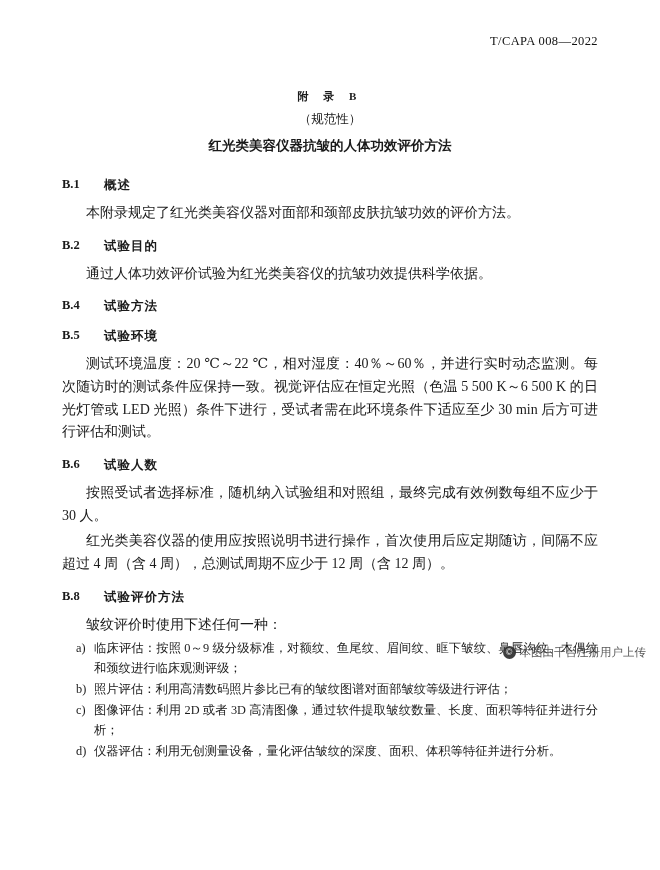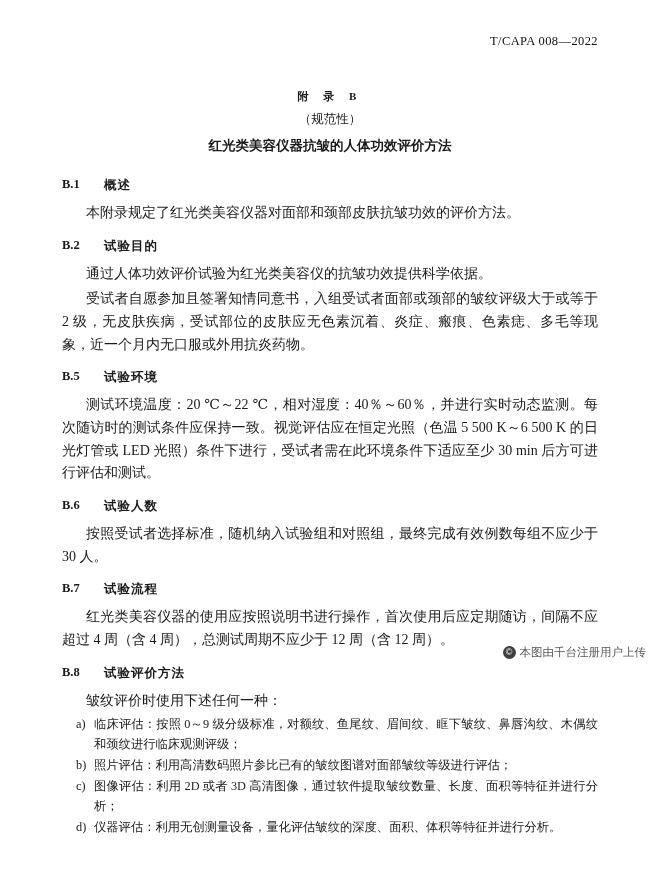--- a/index.html
+++ b/index.html
@@ -143,47 +143,46 @@
 
   <div class="sec">
     <div class="sec-head">
       <span class="sec-num">B.2</span>
       <span class="sec-title">试验目的</span>
     </div>
     <p class="para indent">通过人体功效评价试验为红光类美容仪的抗皱功效提供科学依据。</p>
   </div>
 
   <div class="sec">
-    <p class="para indent">受试者自愿参加且签署知情同意书，入组受试者面部或颈部的皱纹评级大于或等于 2 级，无皮肤疾病，受试部位的皮肤应无色素沉着、炎症、瘢痕、色素痣、多毛等现象，近一个月内无口服或外用抗炎药物。</p>
-  </div>
-
-  <div class="sec">
+  </div>
+
+  <div class="sec">
+    <div class="sec-head">
+      <span class="sec-num">B.4</span>
+      <span class="sec-title">试验方法</span>
+    </div>
   </div>
 
   <div class="sec">
     <div class="sec-head">
       <span class="sec-num">B.5</span>
       <span class="sec-title">试验环境</span>
     </div>
     <p class="para indent">测试环境温度：20 ℃～22 ℃，相对湿度：40％～60％，并进行实时动态监测。每次随访时的测试条件应保持一致。视觉评估应在恒定光照（色温 5 500 K～6 500 K 的日光灯管或 LED 光照）条件下进行，受试者需在此环境条件下适应至少 30 min 后方可进行评估和测试。</p>
   </div>
 
   <div class="sec">
     <div class="sec-head">
       <span class="sec-num">B.6</span>
       <span class="sec-title">试验人数</span>
     </div>
     <p class="para indent">按照受试者选择标准，随机纳入试验组和对照组，最终完成有效例数每组不应少于 30 人。</p>
   </div>
 
   <div class="sec">
-    <div class="sec-head">
-      <span class="sec-num">B.7</span>
-      <span class="sec-title">试验流程</span>
-    </div>
     <p class="para indent">红光类美容仪器的使用应按照说明书进行操作，首次使用后应定期随访，间隔不应超过 4 周（含 4 周），总测试周期不应少于 12 周（含 12 周）。</p>
   </div>
 
   <div class="sec">
     <div class="sec-head">
       <span class="sec-num">B.8</span>
       <span class="sec-title">试验评价方法</span>
     </div>
     <p class="para indent">皱纹评价时使用下述任何一种：</p>
     <ul class="list">

